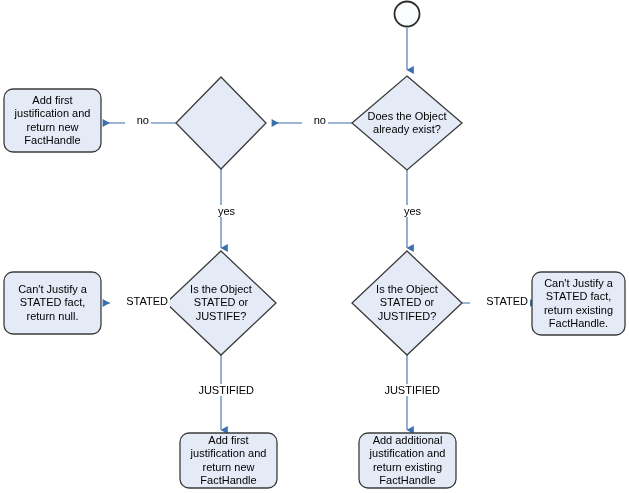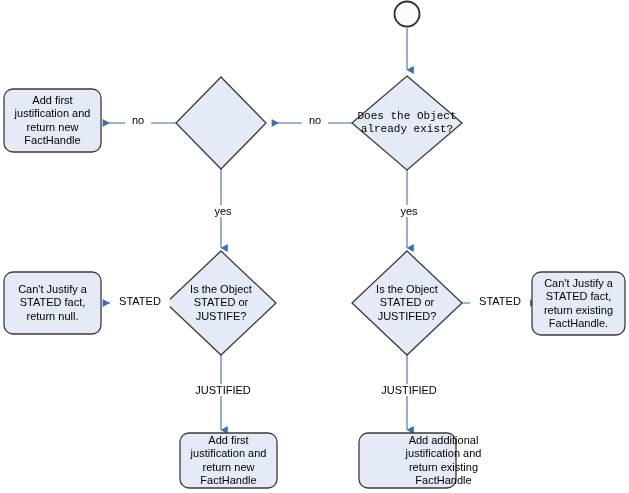--- a/index.html
+++ b/index.html
@@ -37,21 +37,21 @@
     pointer-events: none;
     white-space: pre-line;
   }
   .edge-label {
     position: absolute;
     font-family: "Liberation Sans", sans-serif;
     font-size: 11px;
     color: #000000;
     background: #ffffff;
     padding: 0 2px;
-    text-align: center;
+    text-align: right;
     white-space: nowrap;
   }
 </style>
 </head>
 <body>
 
 <div id="canvas">
 
   <svg id="flow-svg" viewBox="0 0 629 493" xmlns="http://www.w3.org/2000/svg">
     <defs>
@@ -109,21 +109,21 @@
 
     <rect x="4" y="272" width="97" height="62" rx="9" ry="9" fill="#e4ebf7" stroke="#3b3b3b" stroke-width="1.3"></rect>
 
     <rect x="532" y="272" width="93" height="63" rx="9" ry="9" fill="#e4ebf7" stroke="#3b3b3b" stroke-width="1.3"></rect>
 
     <rect x="180" y="433" width="97" height="55" rx="9" ry="9" fill="#e4ebf7" stroke="#3b3b3b" stroke-width="1.3"></rect>
 
     <rect x="359" y="433" width="97" height="55" rx="9" ry="9" fill="#e4ebf7" stroke="#3b3b3b" stroke-width="1.3"></rect>
   </svg>
 
-  <div class="node-text" style="left:350px; top:99px; width:114px; height:48px;font-family:Liberation Mono, monospace;">Does the Object
+  <div class="node-text" style="left:350px; top:99px; width:114px; height:48px;">Does the Object
 already exist?</div>
 
 
   <div class="node-text" style="left:4px; top:89px; width:97px; height:63px;">Add first
 justification and
 return new
 FactHandle</div>
 
   <div class="node-text" style="left:170px; top:282px; width:102px; height:42px;">Is the Object
 STATED or
@@ -140,21 +140,21 @@
   <div class="node-text" style="left:532px; top:272px; width:93px; height:63px;">Can't Justify a
 STATED fact,
 return existing
 FactHandle.</div>
 
   <div class="node-text" style="left:180px; top:433px; width:97px; height:55px;">Add first
 justification and
 return new
 FactHandle</div>
 
-  <div class="node-text" style="left:359px; top:433px; width:97px; height:55px;margin-left:36px;">Add additional
+  <div class="node-text" style="left:359px; top:433px; width:97px; height:55px;">Add additional
 justification and
 return existing
 FactHandle</div>
 
   <div class="edge-label" style="left:302px; top:114px; width:22px;">no</div>
 
   <div class="edge-label" style="left:125px; top:114px; width:22px;">no</div>
 
   <div class="edge-label" style="left:209px; top:205px; width:24px;">yes</div>
 

